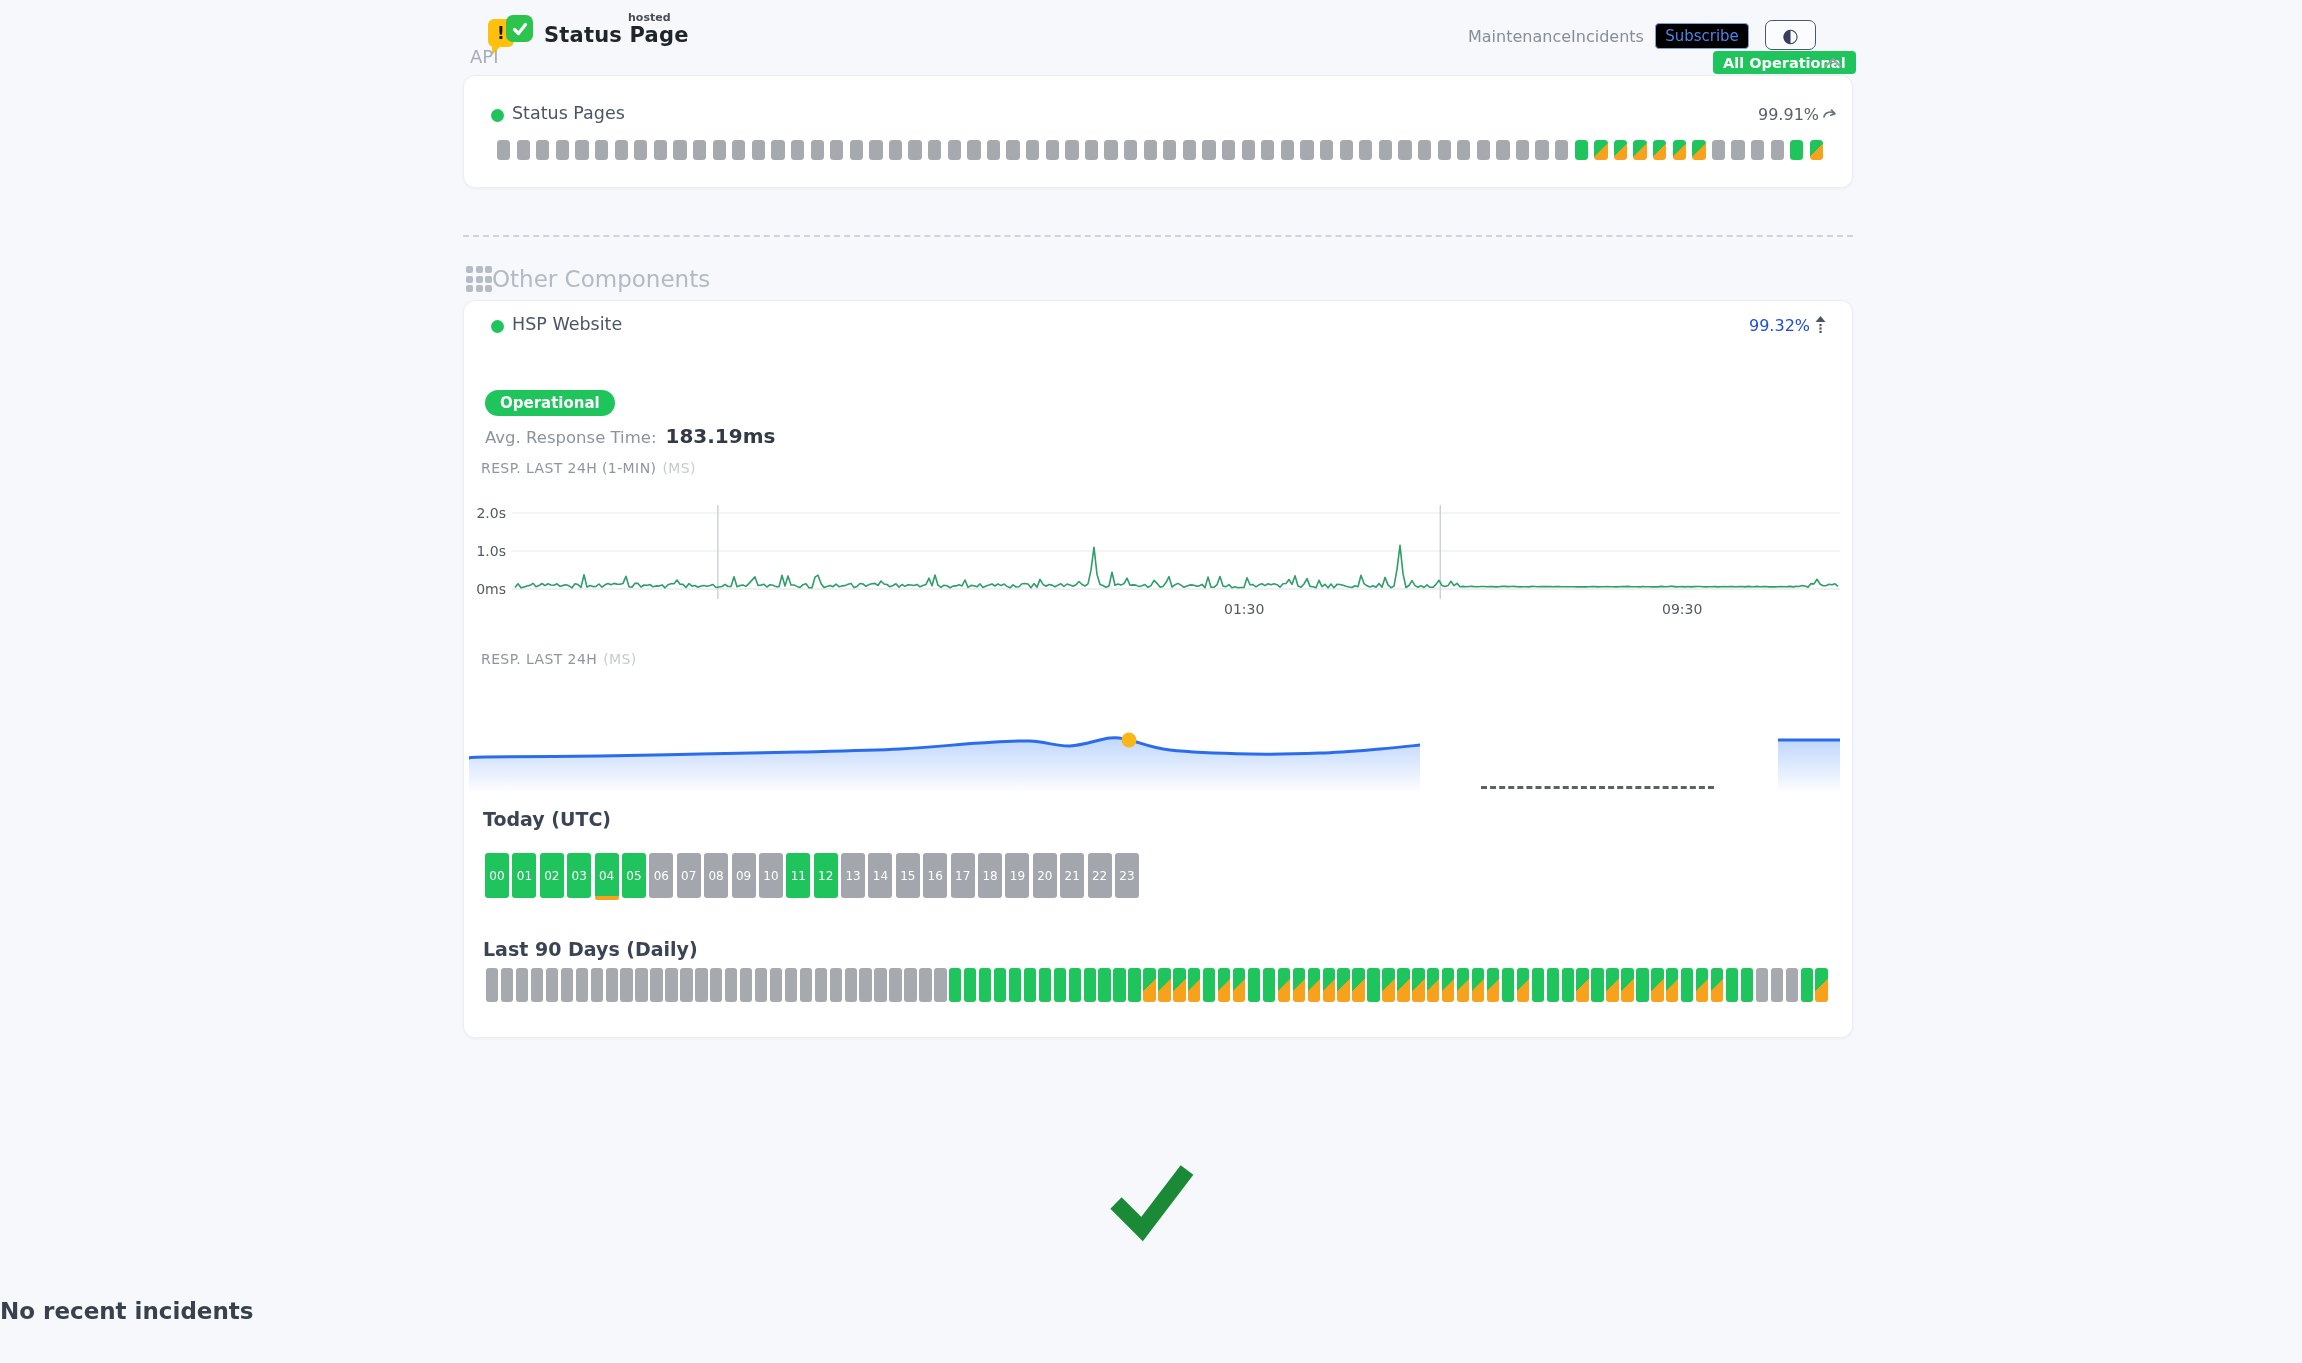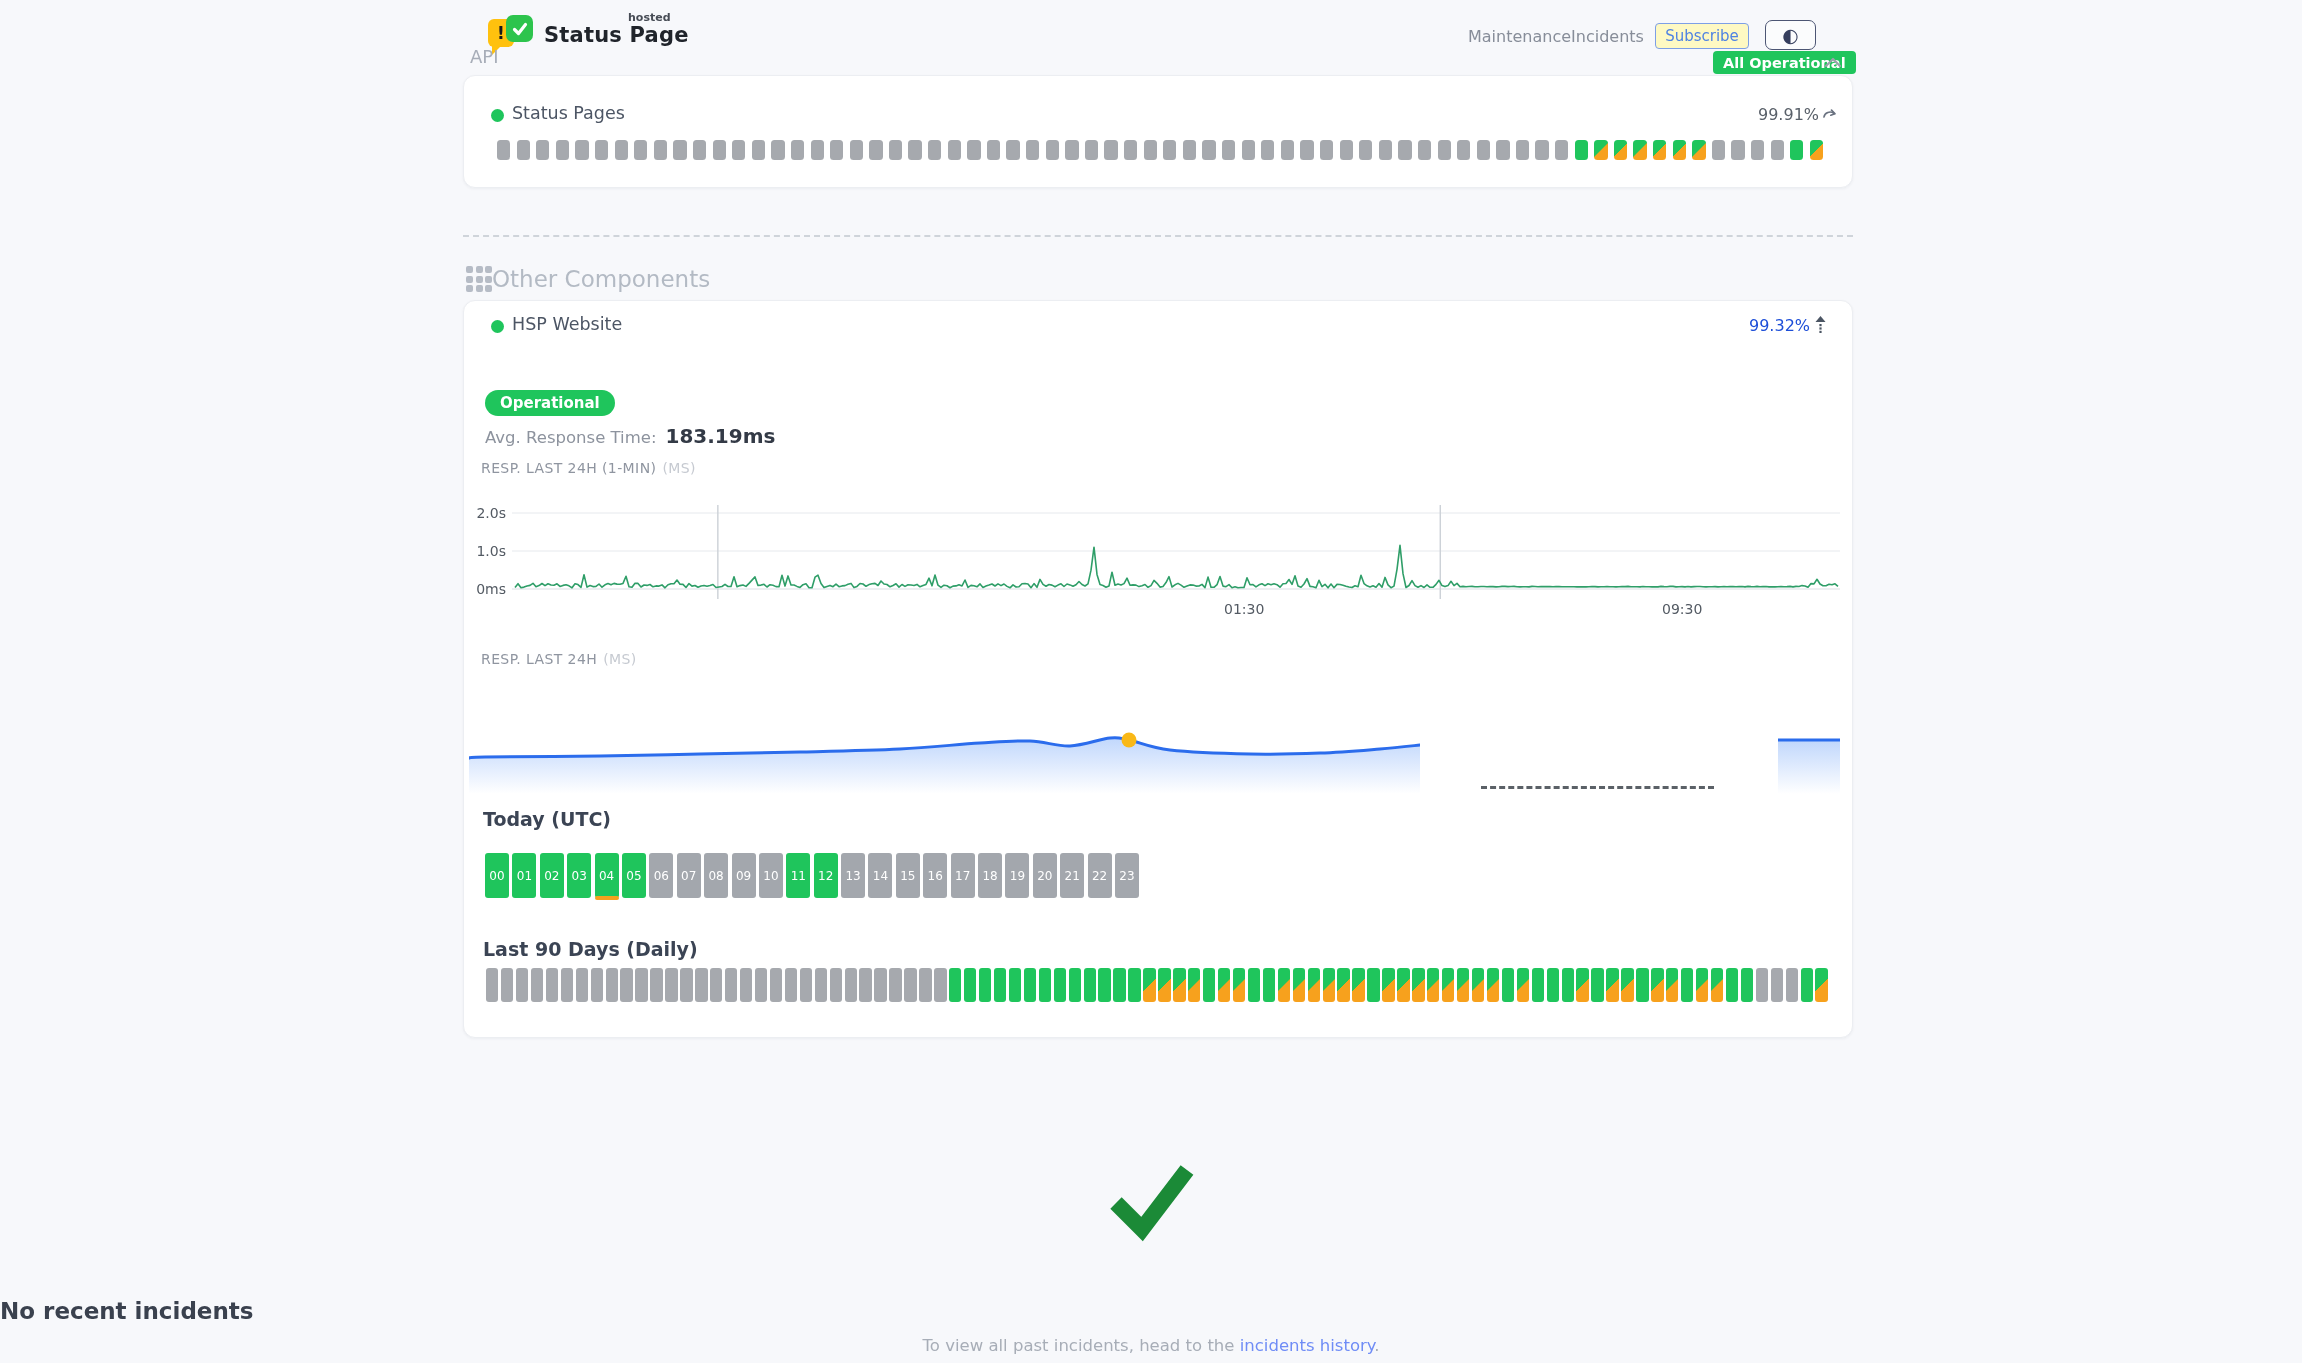--- a/index.html
+++ b/index.html
@@ -16,21 +16,21 @@
   #logo-icon{position:absolute;left:0;top:2px;width:48px;height:40px}
   .bubble{position:absolute;left:0;top:5px;width:26px;height:28px;background:#ffc10e;border-radius:6px}
   .bubble-tail{position:absolute;left:4px;top:31px;width:0;height:0;border-top:10px solid #ffc10e;border-right:10px solid transparent}
   .excl{position:absolute;left:0;top:5px;width:26px;height:28px;display:flex;align-items:center;justify-content:center;font-size:17px;font-weight:800;color:#17181c}
   .check-sq{position:absolute;left:18px;top:1px;width:27px;height:27px;background:#2dc44d;border-radius:7px;display:flex;align-items:center;justify-content:center}
   #logo-title{position:absolute;left:56px;top:11px;font-size:21px;font-weight:700;color:#20242b;letter-spacing:.2px}
   #logo-hosted{position:absolute;left:140px;top:-1px;font-size:11px;font-weight:600;color:#474c55}
   #main-nav{left:1468px;top:27px;display:flex;}
   .nav-link{font-size:16px;color:#878d99;cursor:pointer}
   #subscribe-btn{left:1655px;top:23px;width:94px;height:26px;border:1.5px solid #7d9fe6;border-radius:4px;color:var(--accent);
-    font-size:15px;display:flex;align-items:center;justify-content:center;background:#fef9c3;cursor:pointer}
+    font-size:15px;display:flex;align-items:center;justify-content:center;background:#000000;cursor:pointer}
   #theme-toggle{left:1765px;top:20px;width:51px;height:30px;border:1.5px solid #4d5674;border-radius:7px;background:#fbfcfd;
     display:flex;align-items:center;justify-content:center;font-size:19px;color:#363f5e;cursor:pointer}
   #overall-badge{left:1713px;top:51px;height:23px;padding:0 10px;background:var(--green);border-radius:4px;color:#fff;
     font-size:14.5px;font-weight:700;display:flex;align-items:center}
   #collapse-chevron{left:1824px;top:53px;cursor:pointer}
 
   
   .card{position:absolute;background:#fff;border:1px solid #eceef2;border-radius:12px;box-shadow:0 1px 3px rgba(20,30,50,.05)}
   #card-api{left:463px;top:75px;width:1390px;height:113px}
   #card-hsp{left:463px;top:300px;width:1390px;height:738px}
@@ -458,17 +458,14 @@
       <span class="bar up"></span>
       <span class="bar part"></span>
     </div>
 
   <div class="abs" id="check-wrap">
     <svg width="96" height="90" viewBox="0 0 96 90">
         <polyline points="13,48 39,74 84,15" fill="none" stroke="#1b8a37" stroke-width="16" stroke-linecap="butt" stroke-linejoin="miter"></polyline>
       </svg>
   </div>
   <div class="abs" id="no-inc">No recent incidents</div>
-  <div class="abs" id="inc-sub">
-    <span>To view all past incidents, head to the </span><span id="inc-link">incidents history</span><span>.</span>
-  </div>
 
 </div>
 
 </body></html>

